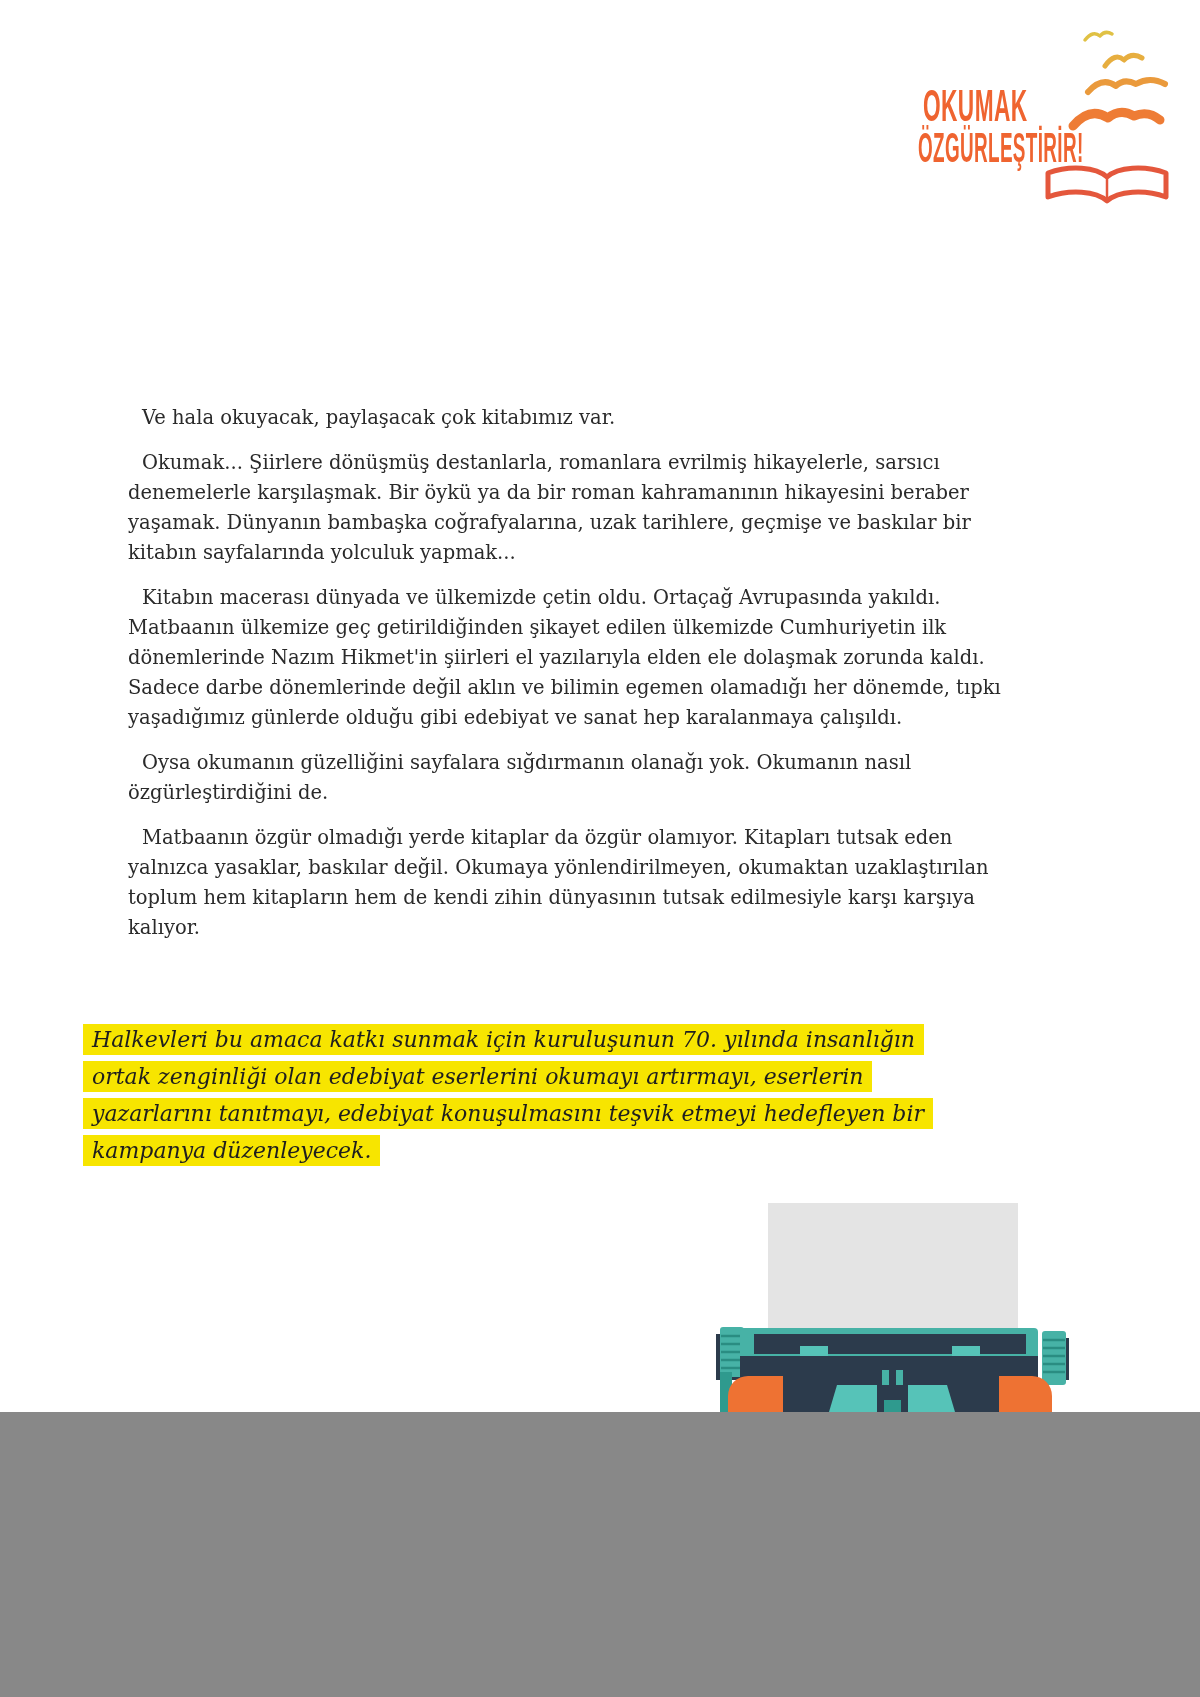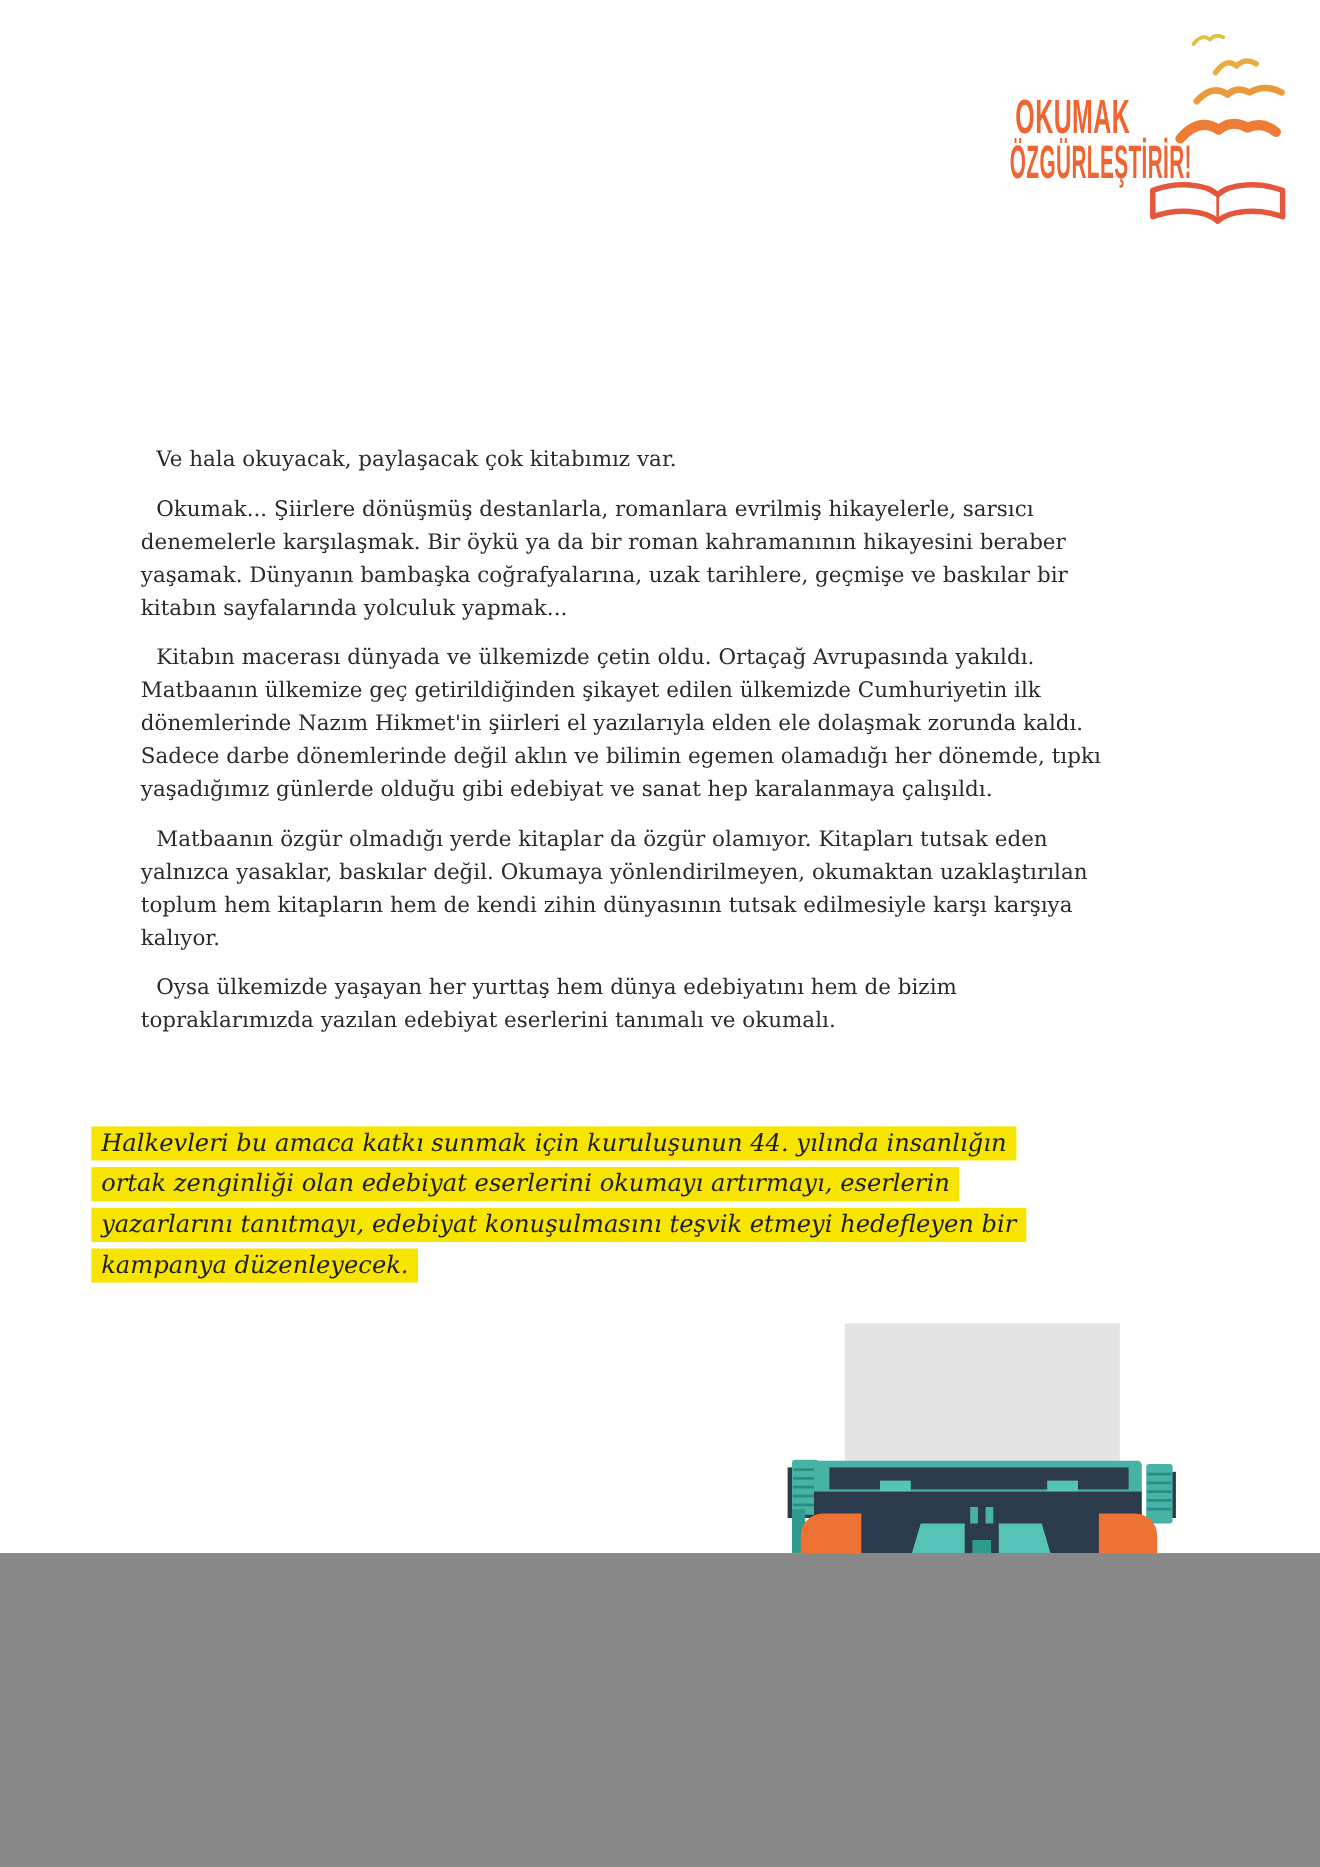--- a/index.html
+++ b/index.html
@@ -70,26 +70,26 @@
     <svg id="book-svg" class="logo-svg" width="135" height="50" viewBox="0 0 135 50">
       <path class="book-outline" d="M 67,14 C 56,4 30,2 8,10 L 8,34 C 30,26 56,28 67,38 C 78,28 104,26 126,34 L 126,10 C 104,2 78,4 67,14 Z"></path>
       <line class="book-spine" x1="67" y1="14" x2="67" y2="38"></line>
     </svg>
   </div>
 
   <main class="article">
     <p>Ve hala okuyacak, paylaşacak çok kitabımız var.</p>
     <p>Okumak... Şiirlere dönüşmüş destanlarla, romanlara evrilmiş hikayelerle, sarsıcı denemelerle karşılaşmak. Bir öykü ya da bir roman kahramanının hikayesini beraber yaşamak. Dünyanın bambaşka coğrafyalarına, uzak tarihlere, geçmişe ve baskılar bir kitabın sayfalarında yolculuk yapmak...</p>
     <p>Kitabın macerası dünyada ve ülkemizde çetin oldu. Ortaçağ Avrupasında yakıldı. Matbaanın ülkemize geç getirildiğinden şikayet edilen ülkemizde Cumhuriyetin ilk dönemlerinde Nazım Hikmet'in şiirleri el yazılarıyla elden ele dolaşmak zorunda kaldı. Sadece darbe dönemlerinde değil aklın ve bilimin egemen olamadığı her dönemde, tıpkı yaşadığımız günlerde olduğu gibi edebiyat ve sanat hep karalanmaya çalışıldı.</p>
+    <p>Oysa okumanın güzelliğini sayfalara sığdırmanın olanağı yok. Okumanın nasıl özgürleştirdiğini de.</p>
     <p>Matbaanın özgür olmadığı yerde kitaplar da özgür olamıyor. Kitapları tutsak eden yalnızca yasaklar, baskılar değil. Okumaya yönlendirilmeyen, okumaktan uzaklaştırılan toplum hem kitapların hem de kendi zihin dünyasının tutsak edilmesiyle karşı karşıya kalıyor.</p>
-    <p>Oysa ülkemizde yaşayan her yurttaş hem dünya edebiyatını hem de bizim topraklarımızda yazılan edebiyat eserlerini tanımalı ve okumalı.</p>
   </main>
 
   <div class="highlight-block">
-    <span class="hl">Halkevleri bu amaca katkı sunmak için kuruluşunun 44. yılında insanlığın ortak zenginliği olan edebiyat eserlerini okumayı artırmayı, eserlerin yazarlarını tanıtmayı, edebiyat konuşulmasını teşvik etmeyi hedefleyen bir kampanya düzenleyecek.</span>
+    <span class="hl">Halkevleri bu amaca katkı sunmak için kuruluşunun 70. yılında insanlığın ortak zenginliği olan edebiyat eserlerini okumayı artırmayı, eserlerin yazarlarını tanıtmayı, edebiyat konuşulmasını teşvik etmeyi hedefleyen bir kampanya düzenleyecek.</span>
   </div>
 
   <svg id="typewriter" width="440" height="497" viewBox="0 0 440 497">
 
     <rect class="f-paper" x="118" y="3" width="250" height="126"></rect>
 
     <g>
       <rect class="f-navy" x="66" y="134" width="28" height="46"></rect>
       <rect class="f-teal" x="70" y="127" width="24" height="50" rx="3"></rect>
       <line class="ridge" x1="71" y1="136" x2="93" y2="136"></line>

